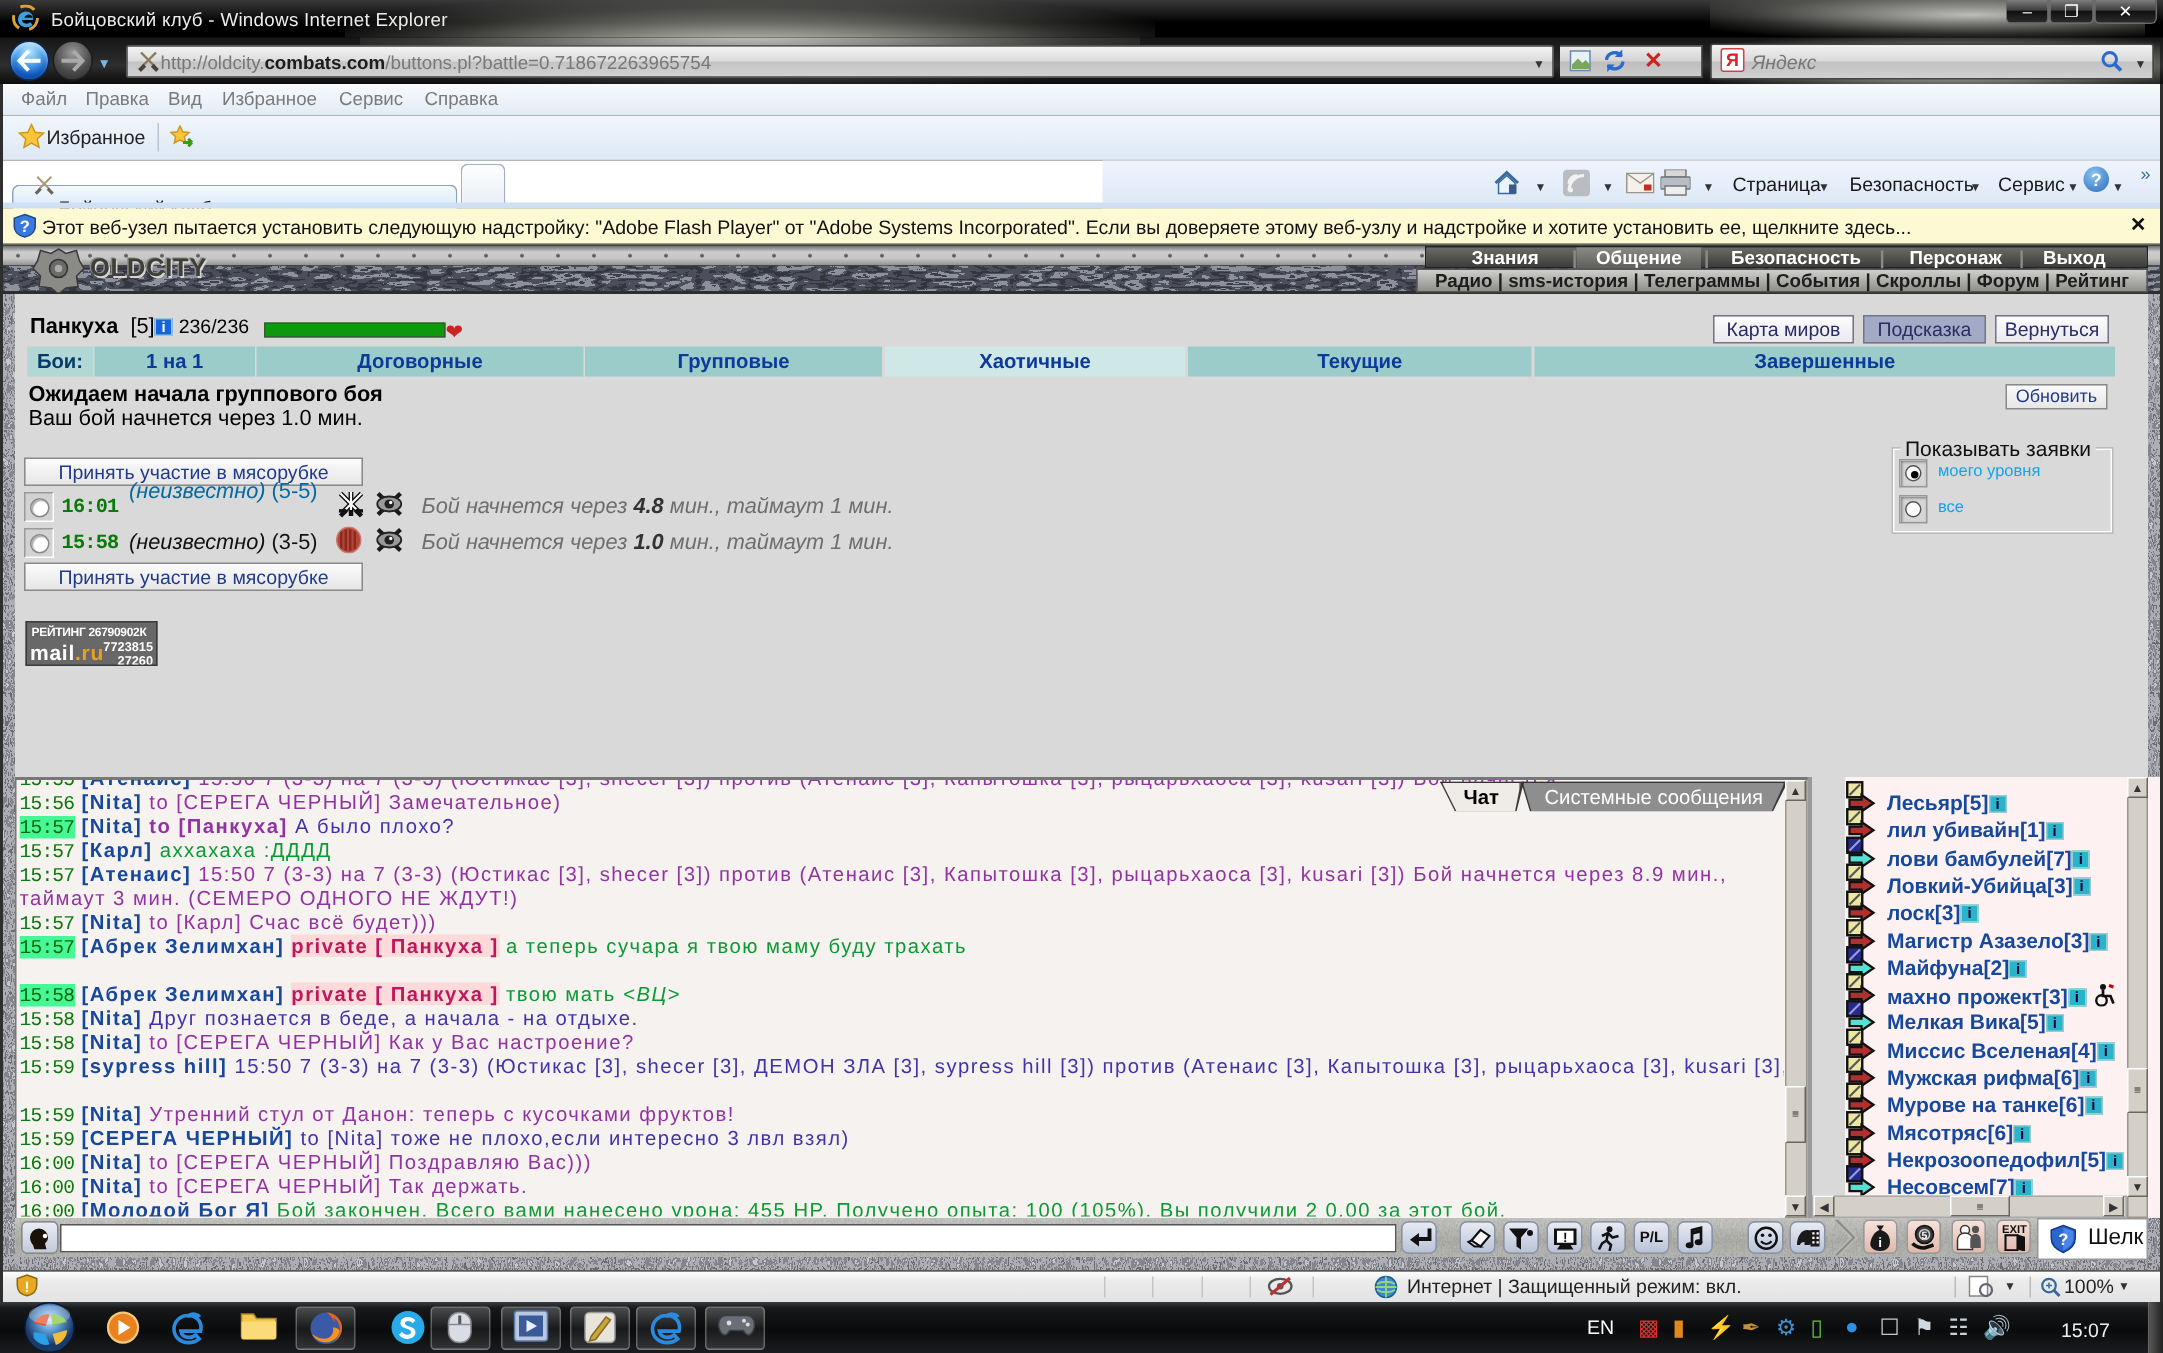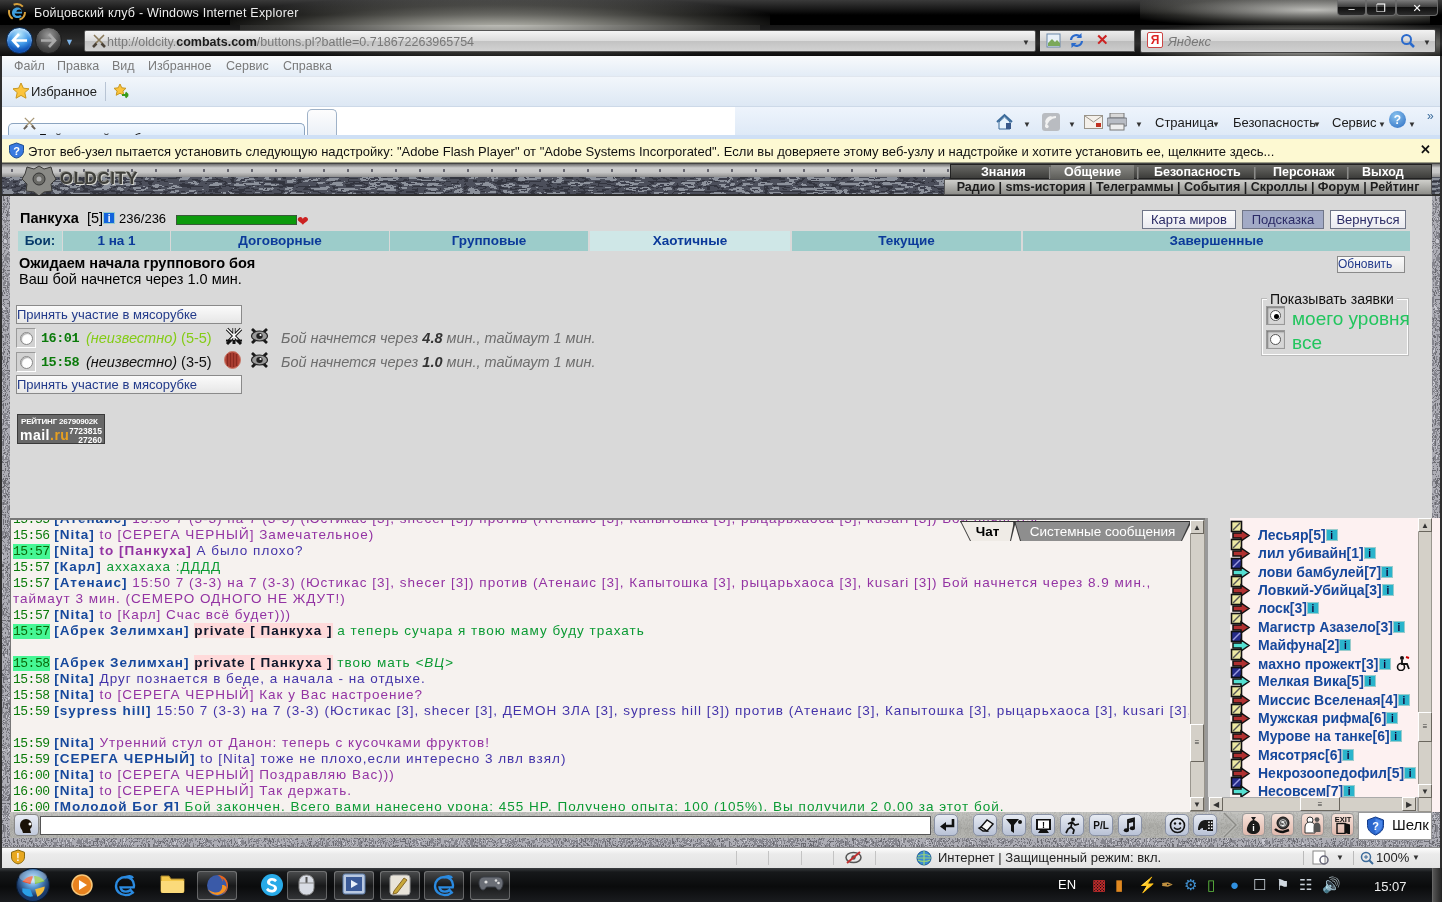--- a/index.html
+++ b/index.html
@@ -49,43 +49,43 @@
 
 #page{left:10px;top:196px;width:1422px;height:616px;background:#d9d9d9}
 #pl-name{left:20px;top:210px;font-size:14.5px;color:#000}
 .ibadge{display:inline-block;width:12px;height:12px;background:#1464dc;border:1px solid #9cc;color:#fff;font-size:10px;font-weight:bold;text-align:center;line-height:12px;vertical-align:1px}
 #hpbar{left:176px;top:215px;width:121px;height:10px;border:1px solid #3a5a3a;background:#0c9a0c}
 .tbtn{position:absolute;height:19px;border:1px solid #707688;background:linear-gradient(#fdfdfd,#e9e9ef);color:#2b2b66;font-size:13px;text-align:center;line-height:17px}
 
 #btabs{left:18px;top:231px;width:1394px;height:14px;background:#d9d9d9}
 .bt{position:absolute;top:0;height:20px;background:#9cccca;color:#0b3a9a;font-weight:bold;font-size:13.5px;text-align:center;line-height:19px}
 
-.gbtn{position:absolute;border:1px solid #8a8a8a;background:linear-gradient(#fbfbfb,#e6e6e6);color:#223a8a;font-size:13px;}
+.gbtn{position:absolute;border:1px solid #8a8a8a;background:linear-gradient(#fbfbfb,#e6e6e6);color:#223a8a;font-size:13px;text-align:center}
 .radio{position:absolute;width:13px;height:13px;border-radius:50%;background:#fff;border:1px solid #888;box-shadow:inset 1px 1px 1px #aaa}
 .btime{position:absolute;color:#0a7a0a;font-size:13.5px;font-family:"Liberation Mono",monospace;font-weight:bold;letter-spacing:-0.5px}
 .binfo{position:absolute;color:#6e6e6e;font-style:italic;font-size:14.5px}
 
 #fs{left:1262px;top:299px;width:146px;height:56px;border:1px solid #fdfdfd;outline:1px solid #bbb}
 #fsleg{left:1267px;top:291px;background:#d9d9d9;padding:0 3px;font-size:14px;color:#111}
 .rbox{position:absolute;width:19px;height:19px;background:#d6d6d6;border:1px solid #999;box-shadow:inset 1px 1px 2px #777}
 .rbox .c{position:absolute;left:3px;top:3px;width:11px;height:11px;border-radius:50%;background:#fff;border:1px solid #555}
-.fstxt{position:absolute;font-size:19px;color:#22c55e}
+.fstxt{position:absolute;font-size:11px;color:#0ea5e9}
 
 #mailru{left:17px;top:414px;width:88px;height:30px;background:#686868;border:1px solid #3a3a3a;color:#fff;font-size:9px;overflow:hidden}
 
 #chatwrap{left:10px;top:518px;width:1196px;height:294px;background:#f6f2ef;border-top:2px solid #777;border-left:1px solid #777;overflow:hidden}
 #chatmsgs{left:13px;top:520px;width:1176px;height:291px;overflow:hidden;font-size:13.5px;white-space:nowrap;letter-spacing:1px}
 #chatmsgs .r{position:absolute;left:0}
 .t{color:#0a7a0a;font-family:"Liberation Mono",monospace;font-size:13px;letter-spacing:-0.5px}
 .th{color:#0a6a0a;background:#46f795;font-family:"Liberation Mono",monospace;font-size:13px;letter-spacing:-0.5px}
 .n{color:#16489c;font-weight:bold}
 .pu{color:#9333a3}
 .bl{color:#4333a9}
 .gr{color:#0c9a34}
-.pv{color:#0f172a;font-weight:bold;background:#ffdada}
+.pv{color:#be185d;font-weight:bold;background:#ffdada}
 
 .ctab{position:absolute;top:521px;height:20px;font-size:13.5px;line-height:19px;text-align:center;border:1px solid #333;border-bottom:none}
 
 .sb{position:absolute;background:#d4d0c8;border:1px solid #9a968e}
 .sbb{position:absolute;width:14px;height:14px;background:#d4d0c8;border:1px solid;border-color:#fff #6a665e #6a665e #fff;color:#333;font-size:8px;text-align:center;line-height:13px}
 
 #plist{left:1230px;top:518px;width:224px;height:294px;background:#fdf1f1;overflow:hidden}
 #plist .p{position:absolute;left:28px;font-size:14px;font-weight:bold;color:#16489c;white-space:nowrap}
 #plist .ib{display:inline-block;width:12px;height:12px;background:#2ab4cc;border:1px solid #9cc;color:#103;font-size:10px;font-weight:bold;text-align:center;line-height:12px;vertical-align:1px}
 
@@ -317,21 +317,21 @@
 <span class="bt" style="left:1005px;width:387px">Завершенные</span>
 </div>
 <div class="abs" style="left:19px;top:255px;font-size:14.5px;font-weight:bold;color:#000">Ожидаем начала группового боя</div>
 <div class="abs" style="left:19px;top:271px;font-size:14.5px;color:#000">Ваш бой начнется через 1.0 мин.</div>
 <div class="gbtn abs" style="left:1337px;top:256px;width:68px;height:17px;line-height:15px;font-size:12px">Обновить</div>
 
 <div class="gbtn abs" style="left:16px;top:305px;width:226px;height:19px;line-height:17px">Принять участие в мясорубке</div>
 <div class="abs" style="left:16px;top:328px;width:20px;height:20px;border:1px solid #9a9a9a;border-right-color:#ffffff;border-bottom-color:#ffffff;background:#d2d2d2"></div>
 <div class="radio abs" style="left:20px;top:332px"></div>
 <div class="btime abs" style="left:41px;top:331px">16:01</div>
-<div class="abs" style="left:86px;top:330px;font-size:14.5px;color:#84cc16"><i>(неизвестно)</i> (5-5)</div>
+<div class="abs" style="left:86px;top:320px;font-size:14.5px;color:#0369a1"><i>(неизвестно)</i> (5-5)</div>
 <svg class="abs" style="left:224px;top:327px" width="20" height="19" viewBox="0 0 20 19">
     <path d="M3 2l12 12M17 2L5 14M10 1v13" stroke="#111" stroke-width="3.2"></path>
     <path d="M3 2l12 12M17 2L5 14M10 1v13" stroke="#fff" stroke-width="1.4"></path>
     <path d="M13 13l4 4M7 13l-4 4M10 13v4" stroke="#111" stroke-width="3"></path>
     <path d="M2 13.5l5 .5M18 13.5l-5 .5" stroke="#111" stroke-width="2.2"></path>
   </svg>
 <svg class="abs" style="left:249px;top:327px" width="21" height="19" viewBox="0 0 21 19">
     <path d="M3 2l15 14M18 2L3 16" stroke="#1a1a1a" stroke-width="2.8"></path>
     <ellipse cx="10.5" cy="9" rx="8" ry="5" fill="#9a9a9a" stroke="#222" stroke-width="1.2"></ellipse>
     <ellipse cx="10.5" cy="9" rx="3.2" ry="3" fill="#222"></ellipse>

